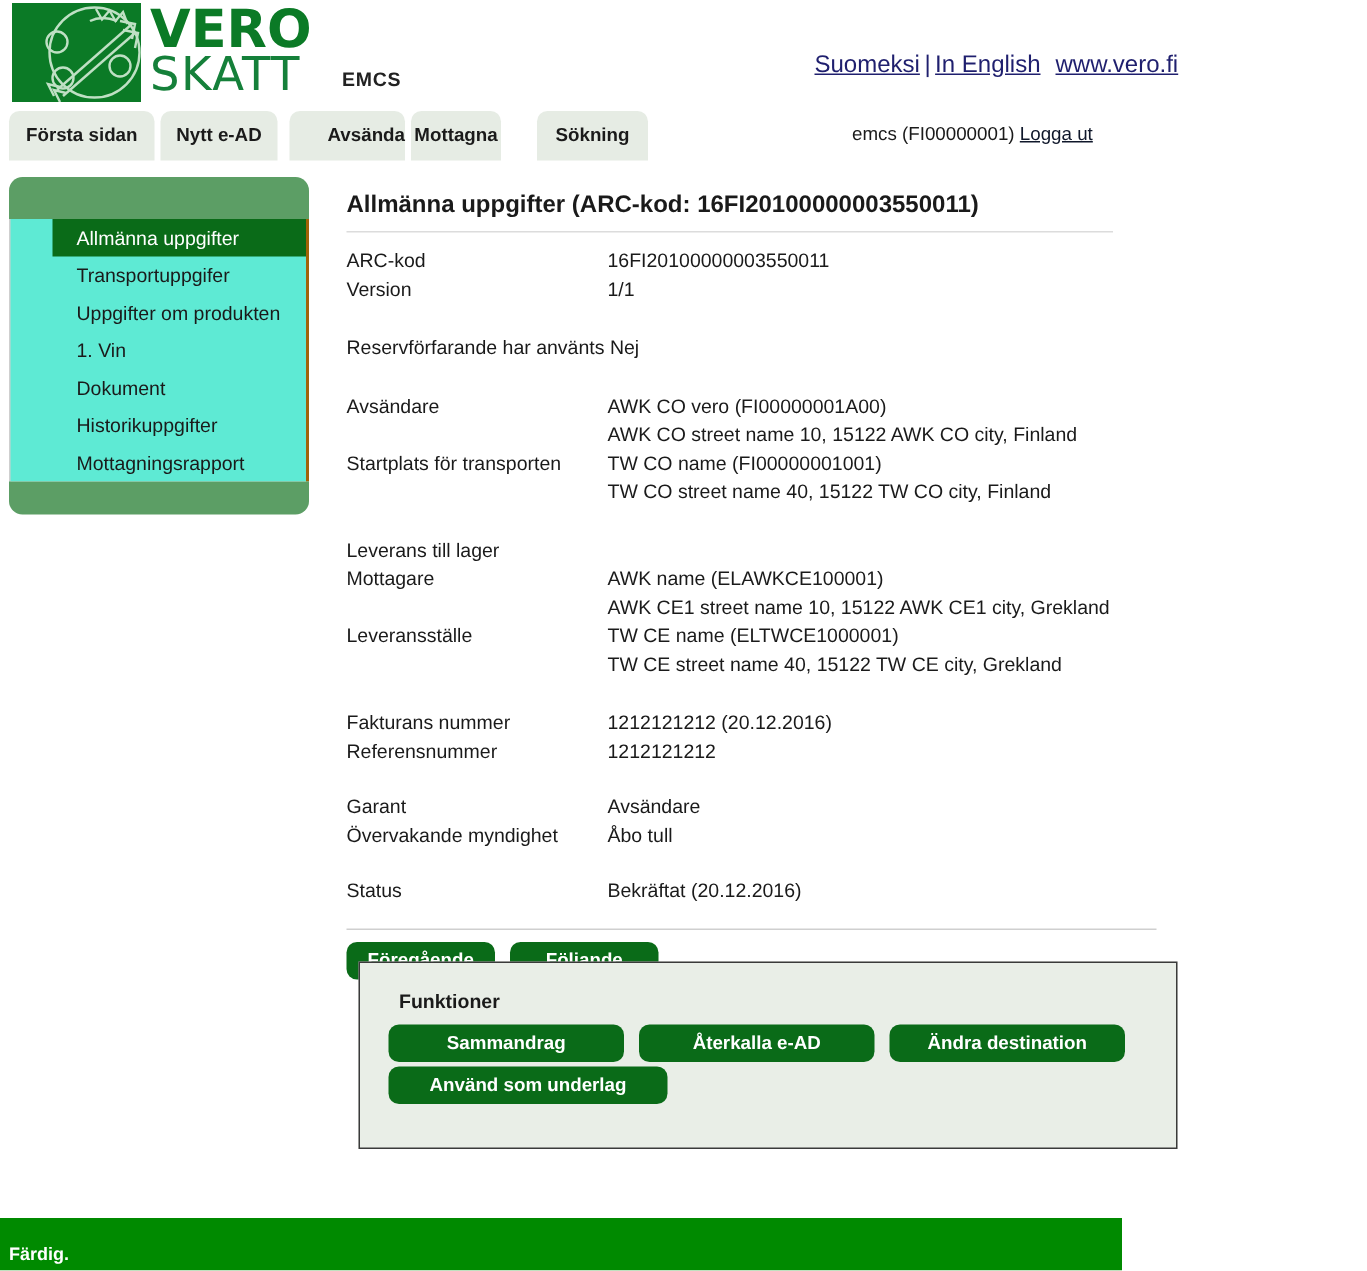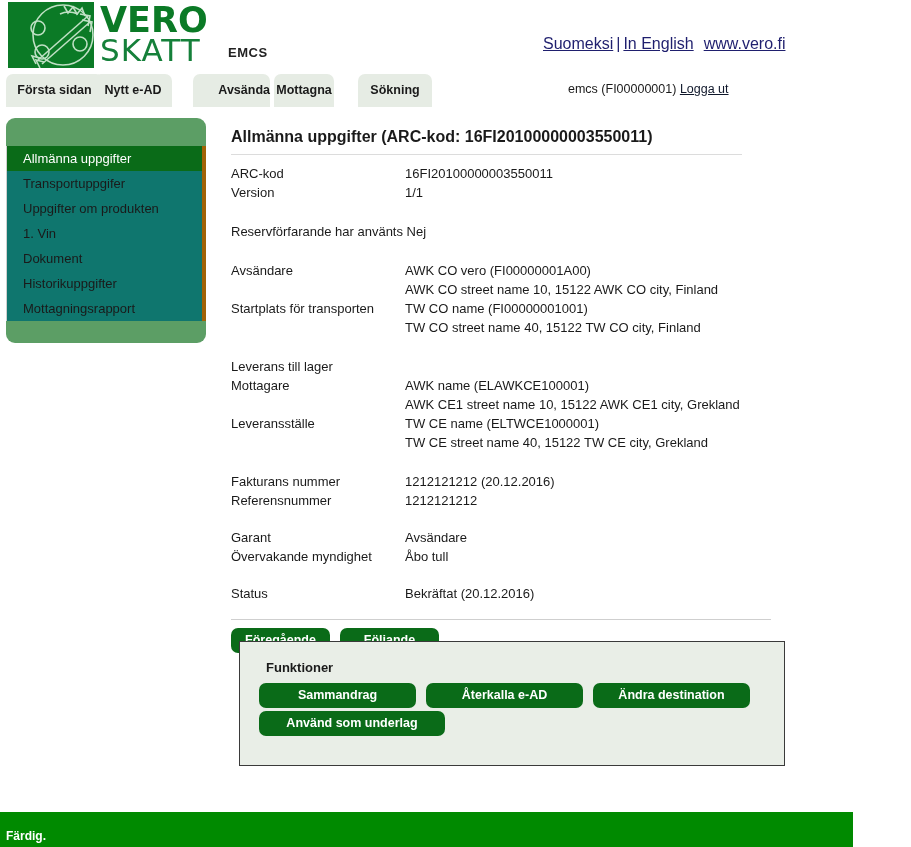--- a/index.html
+++ b/index.html
@@ -131,24 +131,25 @@
     top: 118px;
     width: 200px;
   }
   #sb-cap-top {
     height: 28px;
     background: #5c9e65;
     border-top-left-radius: 9px;
     border-top-right-radius: 9px;
   }
   #sb-list {
-    background: #0f766e;
+    background: #5eead4;
     border-left: 1px solid #cfcfcf;
-    border-right: 4px solid #a16207;
+    border-right: 2px solid #a16207;
     box-sizing: border-box;
+    padding-left: 28px;
   }
   .sb-item {
     height: 25px;
     line-height: 25px;
     padding-left: 16px;
     font-size: 13px;
     color: #1a1a1a;
     cursor: pointer;
     white-space: nowrap;
   }
@@ -260,21 +261,21 @@
     left: 19px;
     top: 69px;
   }
   #func-btn-row1 .gbtn { margin-right: 10px; }
 
   
   #statusbar {
     position: absolute;
     left: 0;
     top: 812px;
-    width: 853px;
+    width: 748px;
     height: 35px;
     background: #008a00;
   }
   #status-text {
     position: absolute;
     left: 6px;
     top: 17px;
     font-size: 12px;
     font-weight: bold;
     color: #ffffff;
@@ -317,21 +318,21 @@
   </div>
 
   <div id="user-line">
     <span>emcs (FI00000001)</span>
     <a href="#">Logga ut</a>
   </div>
 </div>
 
 <div id="tabbar">
     <div class="tab" style="left: 6px; width: 97px;">Första sidan</div>
-    <div class="tab" style="left: 94px; width: 78px;">Nytt e-AD</div>
+    <div class="tab" style="left: 107px; width: 78px;">Nytt e-AD</div>
     <div class="tab" style="left: 193px; width: 77px; text-align: right;">Avsända</div>
     <div class="tab" style="left: 274px; width: 60px;">Mottagna</div>
     <div class="tab" style="left: 358px; width: 74px;">Sökning</div>
   </div>
 
 <div id="sidebar">
   <div id="sb-cap-top"></div>
   <div id="sb-list">
       <div class="sb-item active">Allmänna uppgifter</div>
       <div class="sb-item">Transportuppgifer</div>

